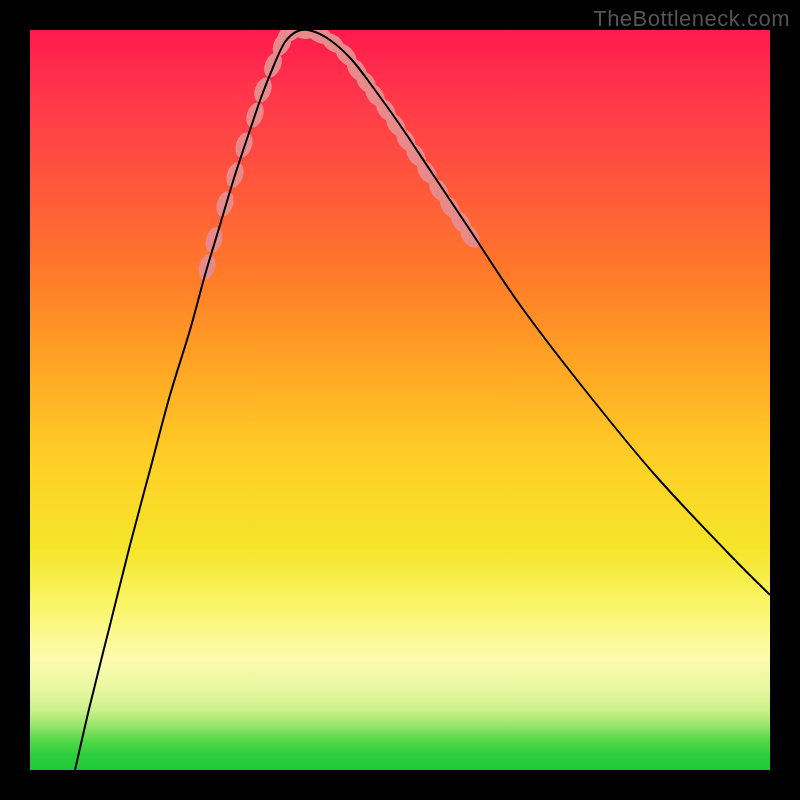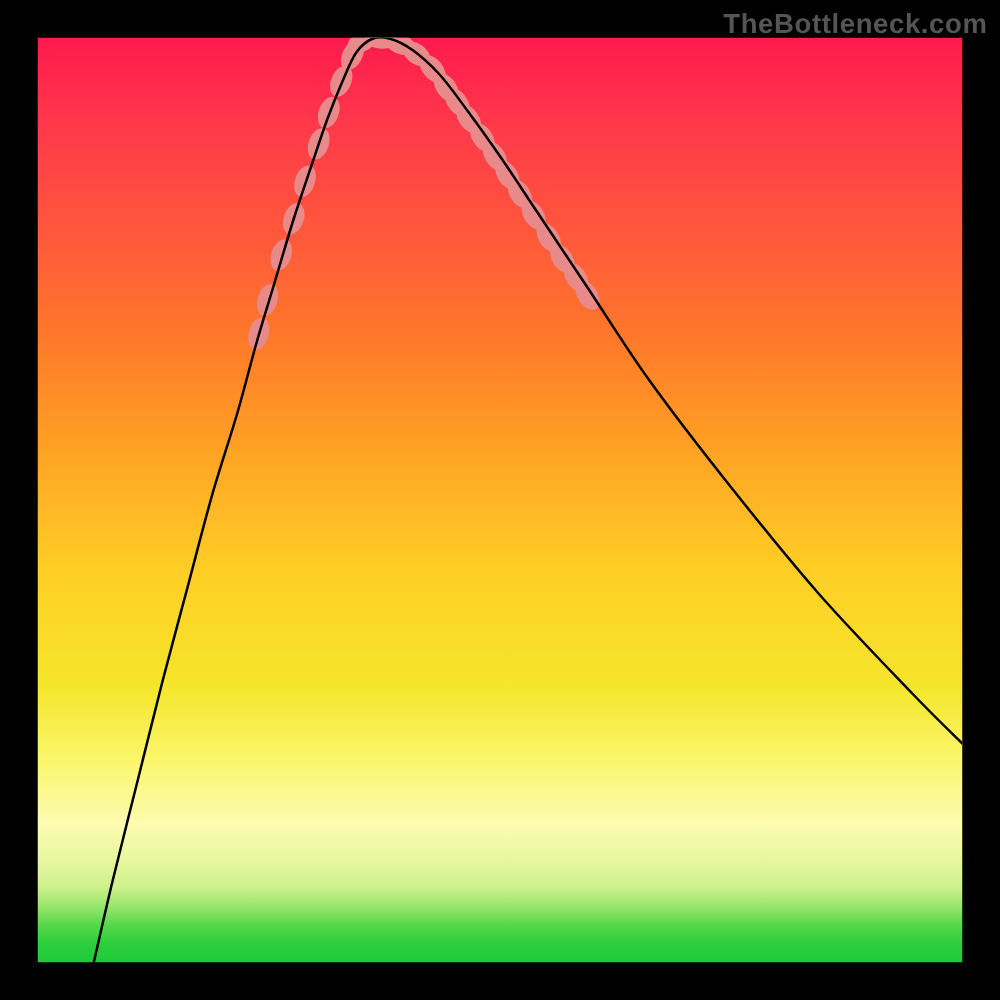--- a/index.html
+++ b/index.html
@@ -15,21 +15,21 @@
     height: 800px;
     background: #000;
     position: relative;
   }
   .watermark {
     position: absolute;
     top: 6px;
     right: 10px;
     color: #555;
     font-size: 22px;
-    font-weight: 700;
+    font-weight: 400;
     letter-spacing: 0.5px;
     z-index: 10;
     text-align: center;
   }
   .plot {
     position: absolute;
     left: 30px;
     top: 30px;
     width: 740px;
     height: 740px;

